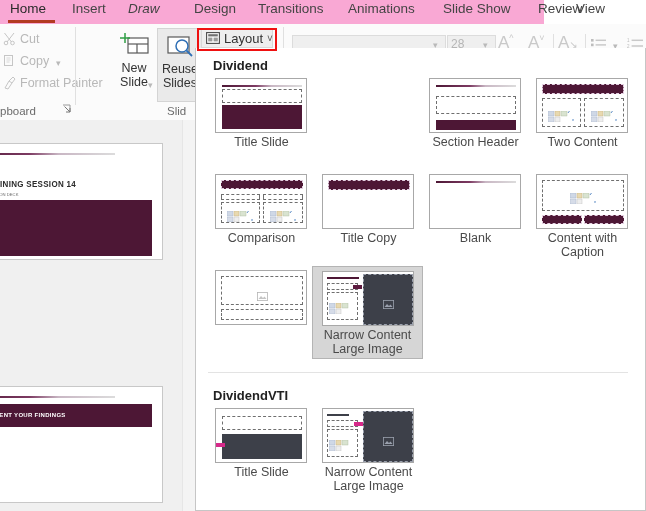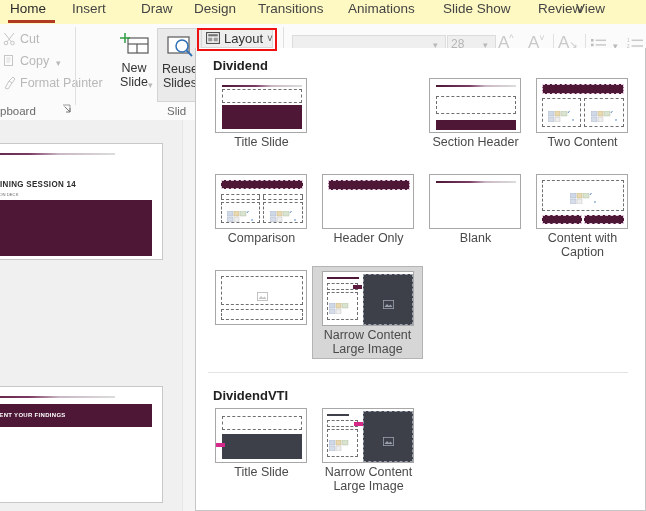--- a/index.html
+++ b/index.html
@@ -3,21 +3,21 @@
 <meta charset="utf-8">
 <style>
   html,body{margin:0;padding:0;}
   body{
     width:646px;height:511px;overflow:hidden;position:relative;
     background:#ffffff;
     font-family:"Liberation Sans",sans-serif;
     -webkit-font-smoothing:antialiased;
   }
   
-  .tabbar{position:absolute;left:0;top:0;width:646px;height:24px;background:#fef9c3;}
+  .tabbar{position:absolute;left:0;top:0;width:544px;height:24px;background:#f9a8d4;}
   .tab{position:absolute;top:1px;font-size:13.5px;color:#444444;white-space:nowrap;}
   .tab.active{color:#2b2b2b;}
   .tab-underline{position:absolute;height:2.5px;background:#b23a21;top:20px;}
   
   .ribbon{position:absolute;left:0;top:24px;width:646px;height:96px;background:#fbfbfb;
           border-bottom:1px solid #e2e2e2;}
   .grp-sep{position:absolute;top:3px;width:1px;height:78px;background:#e0e0e0;}
   .grp-label{position:absolute;font-size:11.5px;color:#6b6b6b;white-space:nowrap;}
   
   .cb-item{position:absolute;font-size:12.5px;color:#b8b8b8;white-space:nowrap;}
@@ -74,21 +74,21 @@
   .tiny-sub{position:absolute;font-size:3px;color:#6a6a6a;white-space:nowrap;}
   .tiny-on-maroon{position:absolute;font-size:5px;color:#ffffff;white-space:nowrap;
                   letter-spacing:0.3px;font-weight:bold;}
 </style>
 </head>
 <body>
 
 <div class="tabbar">
   <div class="tab active" style="left:10px;">Home</div>
   <div class="tab" style="left:72px;">Insert</div>
-  <div class="tab" style="left:141px;">Draw</div>
+  <div class="tab" style="left:128px;font-style:italic;">Draw</div>
   <div class="tab" style="left:194px;">Design</div>
   <div class="tab" style="left:258px;">Transitions</div>
   <div class="tab" style="left:348px;">Animations</div>
   <div class="tab" style="left:443px;">Slide Show</div>
   <div class="tab" style="left:538px;">Review</div>
   <div class="tab" style="left:576px;">View</div>
   <div class="tab-underline" style="left:8px;width:47px;"></div>
 </div>
 
 <div class="ribbon">
@@ -306,21 +306,21 @@
       </div>
     </div>
     <div class="gcap" style="top:57px;">Two Content</div>
   </div>
 
   <div class="gcell" style="left:119px;top:126px;height:86px;">
     <div class="gthumb" style="left:7px;top:0;width:92px;height:55px;">
       <div class="bar-maroon" style="left:5px;top:5px;width:82px;height:10px;"></div>
       <div class="dashbox-w" style="left:5px;top:5px;width:82px;height:10px;"></div>
     </div>
-    <div class="gcap" style="top:57px;">Header Only</div>
+    <div class="gcap" style="top:57px;">Title Copy</div>
   </div>
 
   <div class="gcell" style="left:226px;top:126px;height:86px;">
     <div class="gthumb" style="left:7px;top:0;width:92px;height:55px;">
       <div class="rule-grad" style="left:6px;top:6px;width:80px;"></div>
     </div>
     <div class="gcap" style="top:57px;">Blank</div>
   </div>
 
   <div class="gcell" style="left:333px;top:126px;height:86px;">

